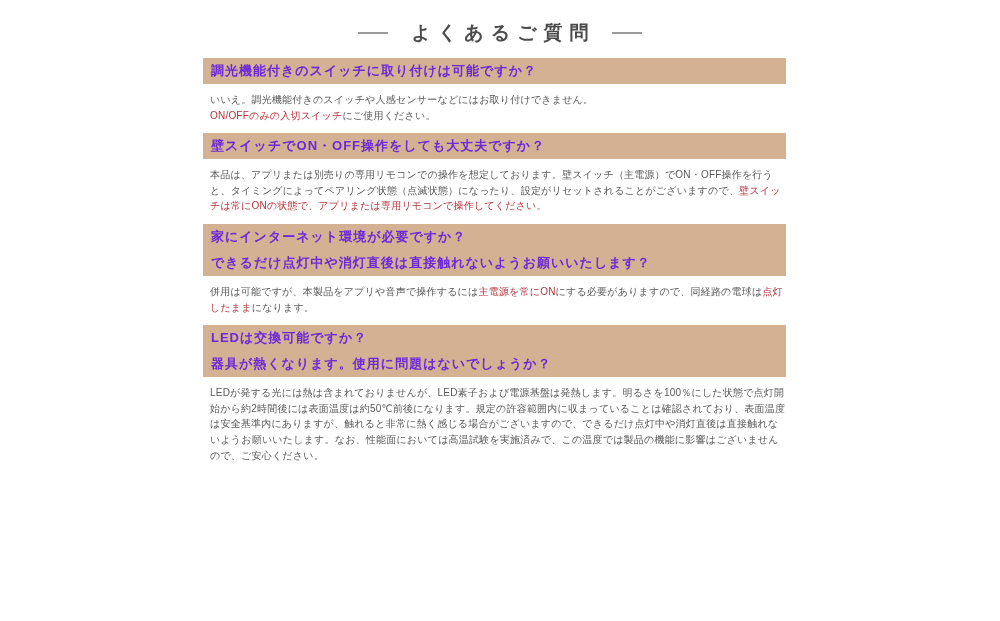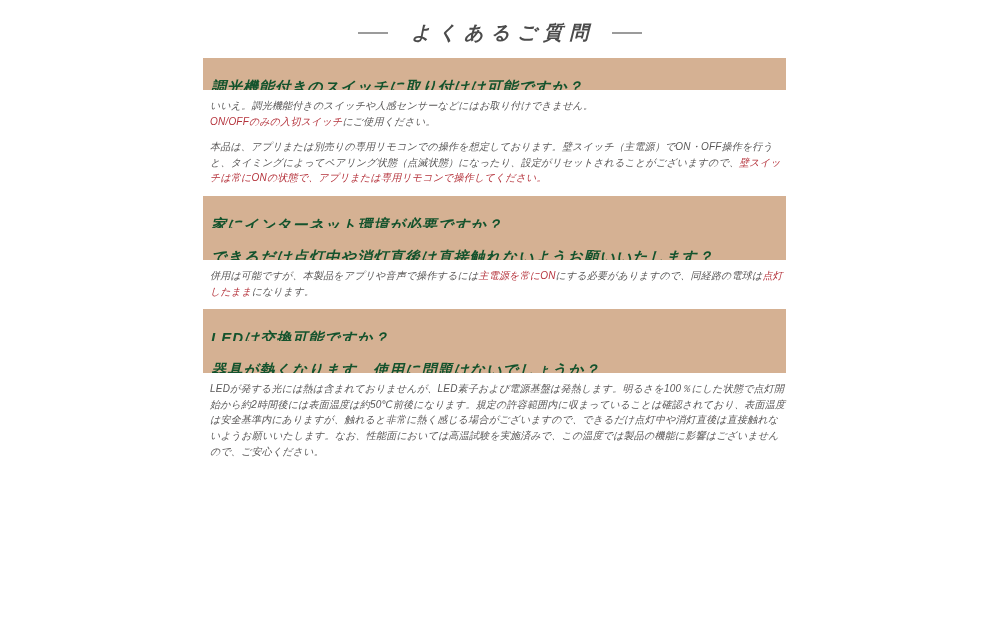--- a/index.html
+++ b/index.html
@@ -7,21 +7,20 @@
   body {
     font-family: "Liberation Sans", "DejaVu Sans", sans-serif;
     -webkit-font-smoothing: antialiased;
   }
   .page {
     position: relative;
     width: 1000px;
     height: 621px;
     background: #ffffff;
     overflow: hidden;
-    font-style: italic;
   }
   
   .title-row {
     display: flex;
     align-items: center;
     justify-content: center;
     padding-top: 20px;
     gap: 16px;
   }
   .title-rule {
@@ -38,26 +37,26 @@
     text-indent: 7px; 
     white-space: nowrap;
   }
   
   .faq-list {
     margin: 12px 0 0 203px;
     width: 583px;
   }
   .faq-question {
     background: var(--accent, #d5b193);
-    color: #14532d;
-    font-size: 15px;
+    color: #6d28d9;
+    font-size: 13px;
     font-weight: bold;
     line-height: 26px;
     height: 26px;
-    padding: 16px 8px;
+    padding: 0 8px;
     letter-spacing: 1px;
     white-space: nowrap;
     overflow: hidden;
   }
   .faq-answer {
     margin: 8px 0 10px 7px;
     font-size: 10px;
     line-height: 15.6px;
     color: var(--text-color, #595757);
     letter-spacing: 0.2px;
@@ -74,20 +73,21 @@
     <span class="title-rule"></span>
     <h1 class="page-title">よくあるご質問</h1>
     <span class="title-rule"></span>
   </div>
   <div class="faq-list">
       <section class="faq-item">
         <div class="faq-question">調光機能付きのスイッチに取り付けは可能ですか？</div>
         <p class="faq-answer"><span class="">いいえ。調光機能付きのスイッチや人感センサーなどにはお取り付けできません。</span><br><span class="red">ON/OFFのみの入切スイッチ</span><span class="">にご使用ください。</span></p>
       </section>
       <section class="faq-item">
+        <div class="faq-question">壁スイッチでON・OFF操作をしても大丈夫ですか？</div>
         <p class="faq-answer"><span class="">本品は、アプリまたは別売りの専用リモコンでの操作を想定しております。壁スイッチ（主電源）でON・OFF操作を行うと、タイミングによってペアリング状態（点滅状態）になったり、設定がリセットされることがございますので、</span><span class="red">壁スイッチは常にONの状態で、アプリまたは専用リモコンで操作してください。</span></p>
       </section>
       <section class="faq-item">
         <div class="faq-question">家にインターネット環境が必要ですか？</div>
       </section>
       <section class="faq-item">
         <div class="faq-question">できるだけ点灯中や消灯直後は直接触れないようお願いいたします？</div>
         <p class="faq-answer"><span class="">併用は可能ですが、本製品をアプリや音声で操作するには</span><span class="red">主電源を常にON</span><span class="">にする必要がありますので、同経路の電球は</span><span class="red">点灯したまま</span><span class="">になります。</span></p>
       </section>
       <section class="faq-item">

